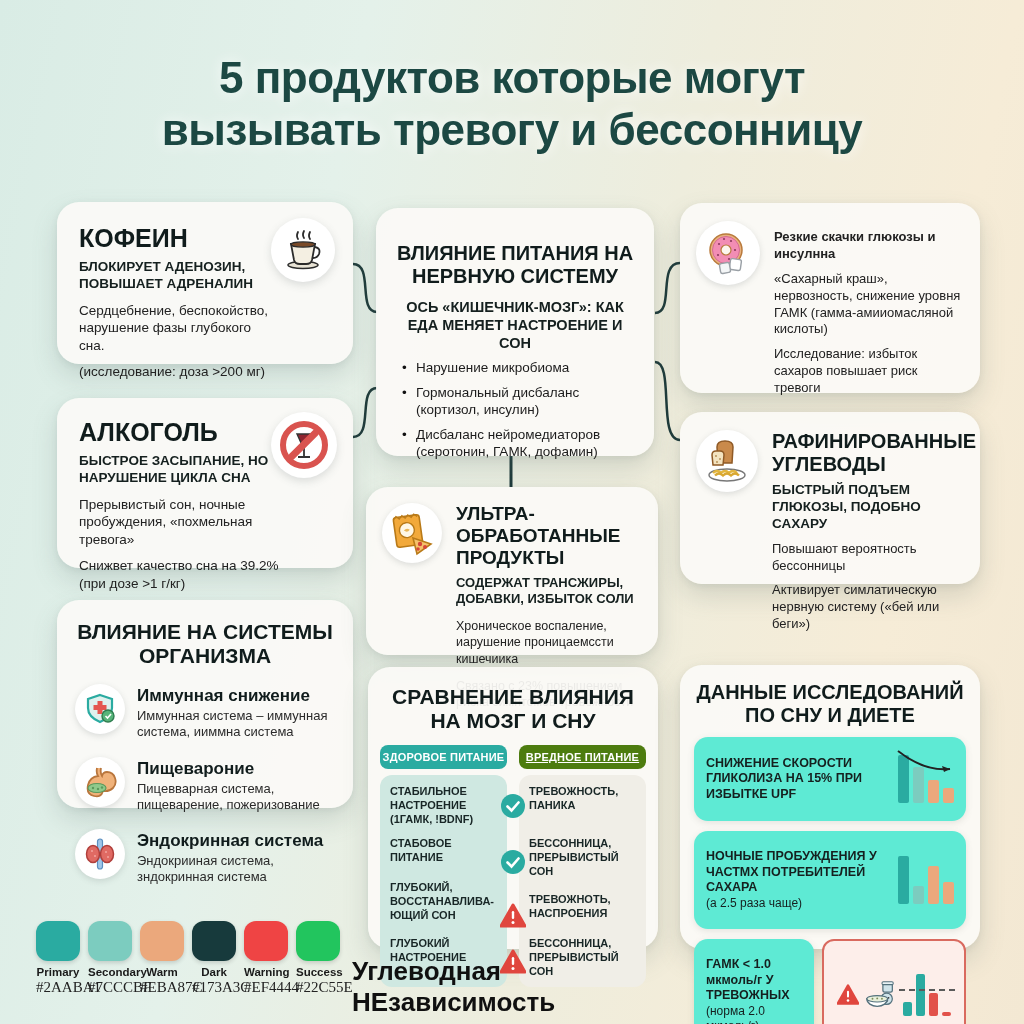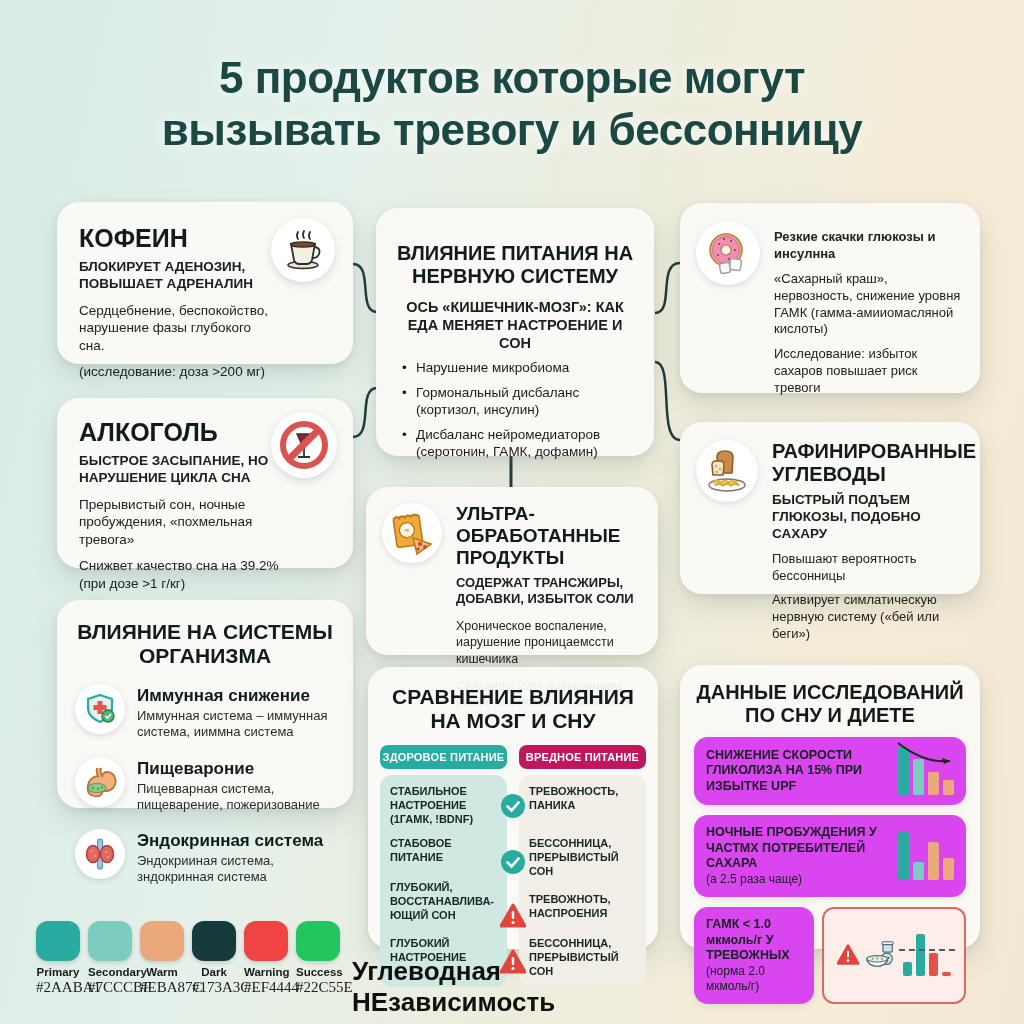--- a/index.html
+++ b/index.html
@@ -53,47 +53,47 @@
   .row-ic{display:flex;}
   .row-ic .ic{flex:0 0 60px;height:60px;background:#fff;border-radius:50%;
               box-shadow:0 2px 6px rgba(80,90,90,.18);display:flex;align-items:center;justify-content:center;margin-right:14px;}
   .row-ic .txt{flex:1;}
   #card-upf .h-md{font-size:19px;}
   #card-upf .sub{font-size:13px;}
   #card-upf .body{font-size:12.5px;margin-top:11px;}
 
   
   #card-sugar{left:680px;top:203px;width:300px;height:190px;padding:18px 16px 12px;}
-  #card-carbs{left:680px;top:422px;width:300px;height:172px;padding:18px 16px 12px;}
+  #card-carbs{left:680px;top:412px;width:300px;height:172px;padding:18px 16px 12px;}
   #card-sugar .body,#card-carbs .body{font-size:13px;margin-top:8px;}
   #card-sugar .h-md{font-size:21px;}
 
   
   #card-comparison{left:368px;top:667px;width:290px;height:282px;padding:18px 12px 12px;}
   #card-comparison h2{text-align:center;font-size:21px;line-height:1.15;}
   .cmp-wrap{position:relative;margin-top:12px;display:flex;gap:12px;}
   .cmp-col{flex:1;display:flex;flex-direction:column;}
   .cmp-header{border-radius:8px;color:#fff;font-size:11px;font-weight:800;text-align:center;
               padding:6px 2px;letter-spacing:.2px;}
   .hdr-good{background:#2AABA1;}
-  .hdr-bad{background:#be185d;}
+  .hdr-bad{background:#4d7c0f;text-decoration:underline;}
   .cmp-panel{margin-top:6px;border-radius:12px;padding:10px 8px 8px 10px;flex:1;}
   .pan-good{background:#cfe8e1;}
   .pan-bad{background:#f0eee7;}
   .cmp-cell{font-size:11px;font-weight:800;color:#182626;line-height:1.25;}
   .g0,.b0{min-height:52px;} .g1,.b1{min-height:56px;} .g2,.b2{min-height:44px;} .g3,.b3{min-height:40px;}
   .cmp-icons{position:absolute;left:50%;top:0;width:0;}
   .cmp-badge{position:absolute;left:-13px;width:26px;height:26px;}
 
   
   #card-research{left:680px;top:665px;width:300px;height:284px;padding:16px 14px 12px;}
   #card-research h2{text-align:center;font-size:20px;line-height:1.15;}
   .res-row{margin-top:10px;display:flex;gap:8px;}
-  .res-box{background:#d946ef;border-radius:14px;box-shadow:0 2px 7px rgba(90,100,95,.14);
-           padding:10px 12px;display:flex;align-items:center;gap:8px;flex:1;}
+  .res-box{background:#5eead4;border-radius:14px;box-shadow:0 2px 7px rgba(90,100,95,.14);
+           padding:18px 12px;display:flex;align-items:center;gap:8px;flex:1;}
   .res-text{flex:1;font-size:12.5px;font-weight:800;color:#15201f;line-height:1.25;}
   .res-note{font-weight:400;font-size:12px;}
   .mini-chart{position:relative;display:flex;align-items:flex-end;gap:4px;height:48px;flex:0 0 auto;}
   .bar{display:block;width:11px;border-radius:2px;}
   .c-primary{background:#2AABA1;}.c-secondary{background:#7CCCBF;}
   .c-warm{background:#EBA87C;}.c-warning{background:#E2514A;}
   .arrow-overlay{position:absolute;left:-6px;top:-8px;}
   .pink-box{flex:0 0 128px;background:#fdeeea;border:2px solid #d96a5f;border-radius:12px;
             display:flex;align-items:center;justify-content:center;gap:5px;padding:6px 6px;}
   .dash-line{position:absolute;left:-4px;right:-4px;top:34%;border-top:2px dashed #5a5a5a;}

